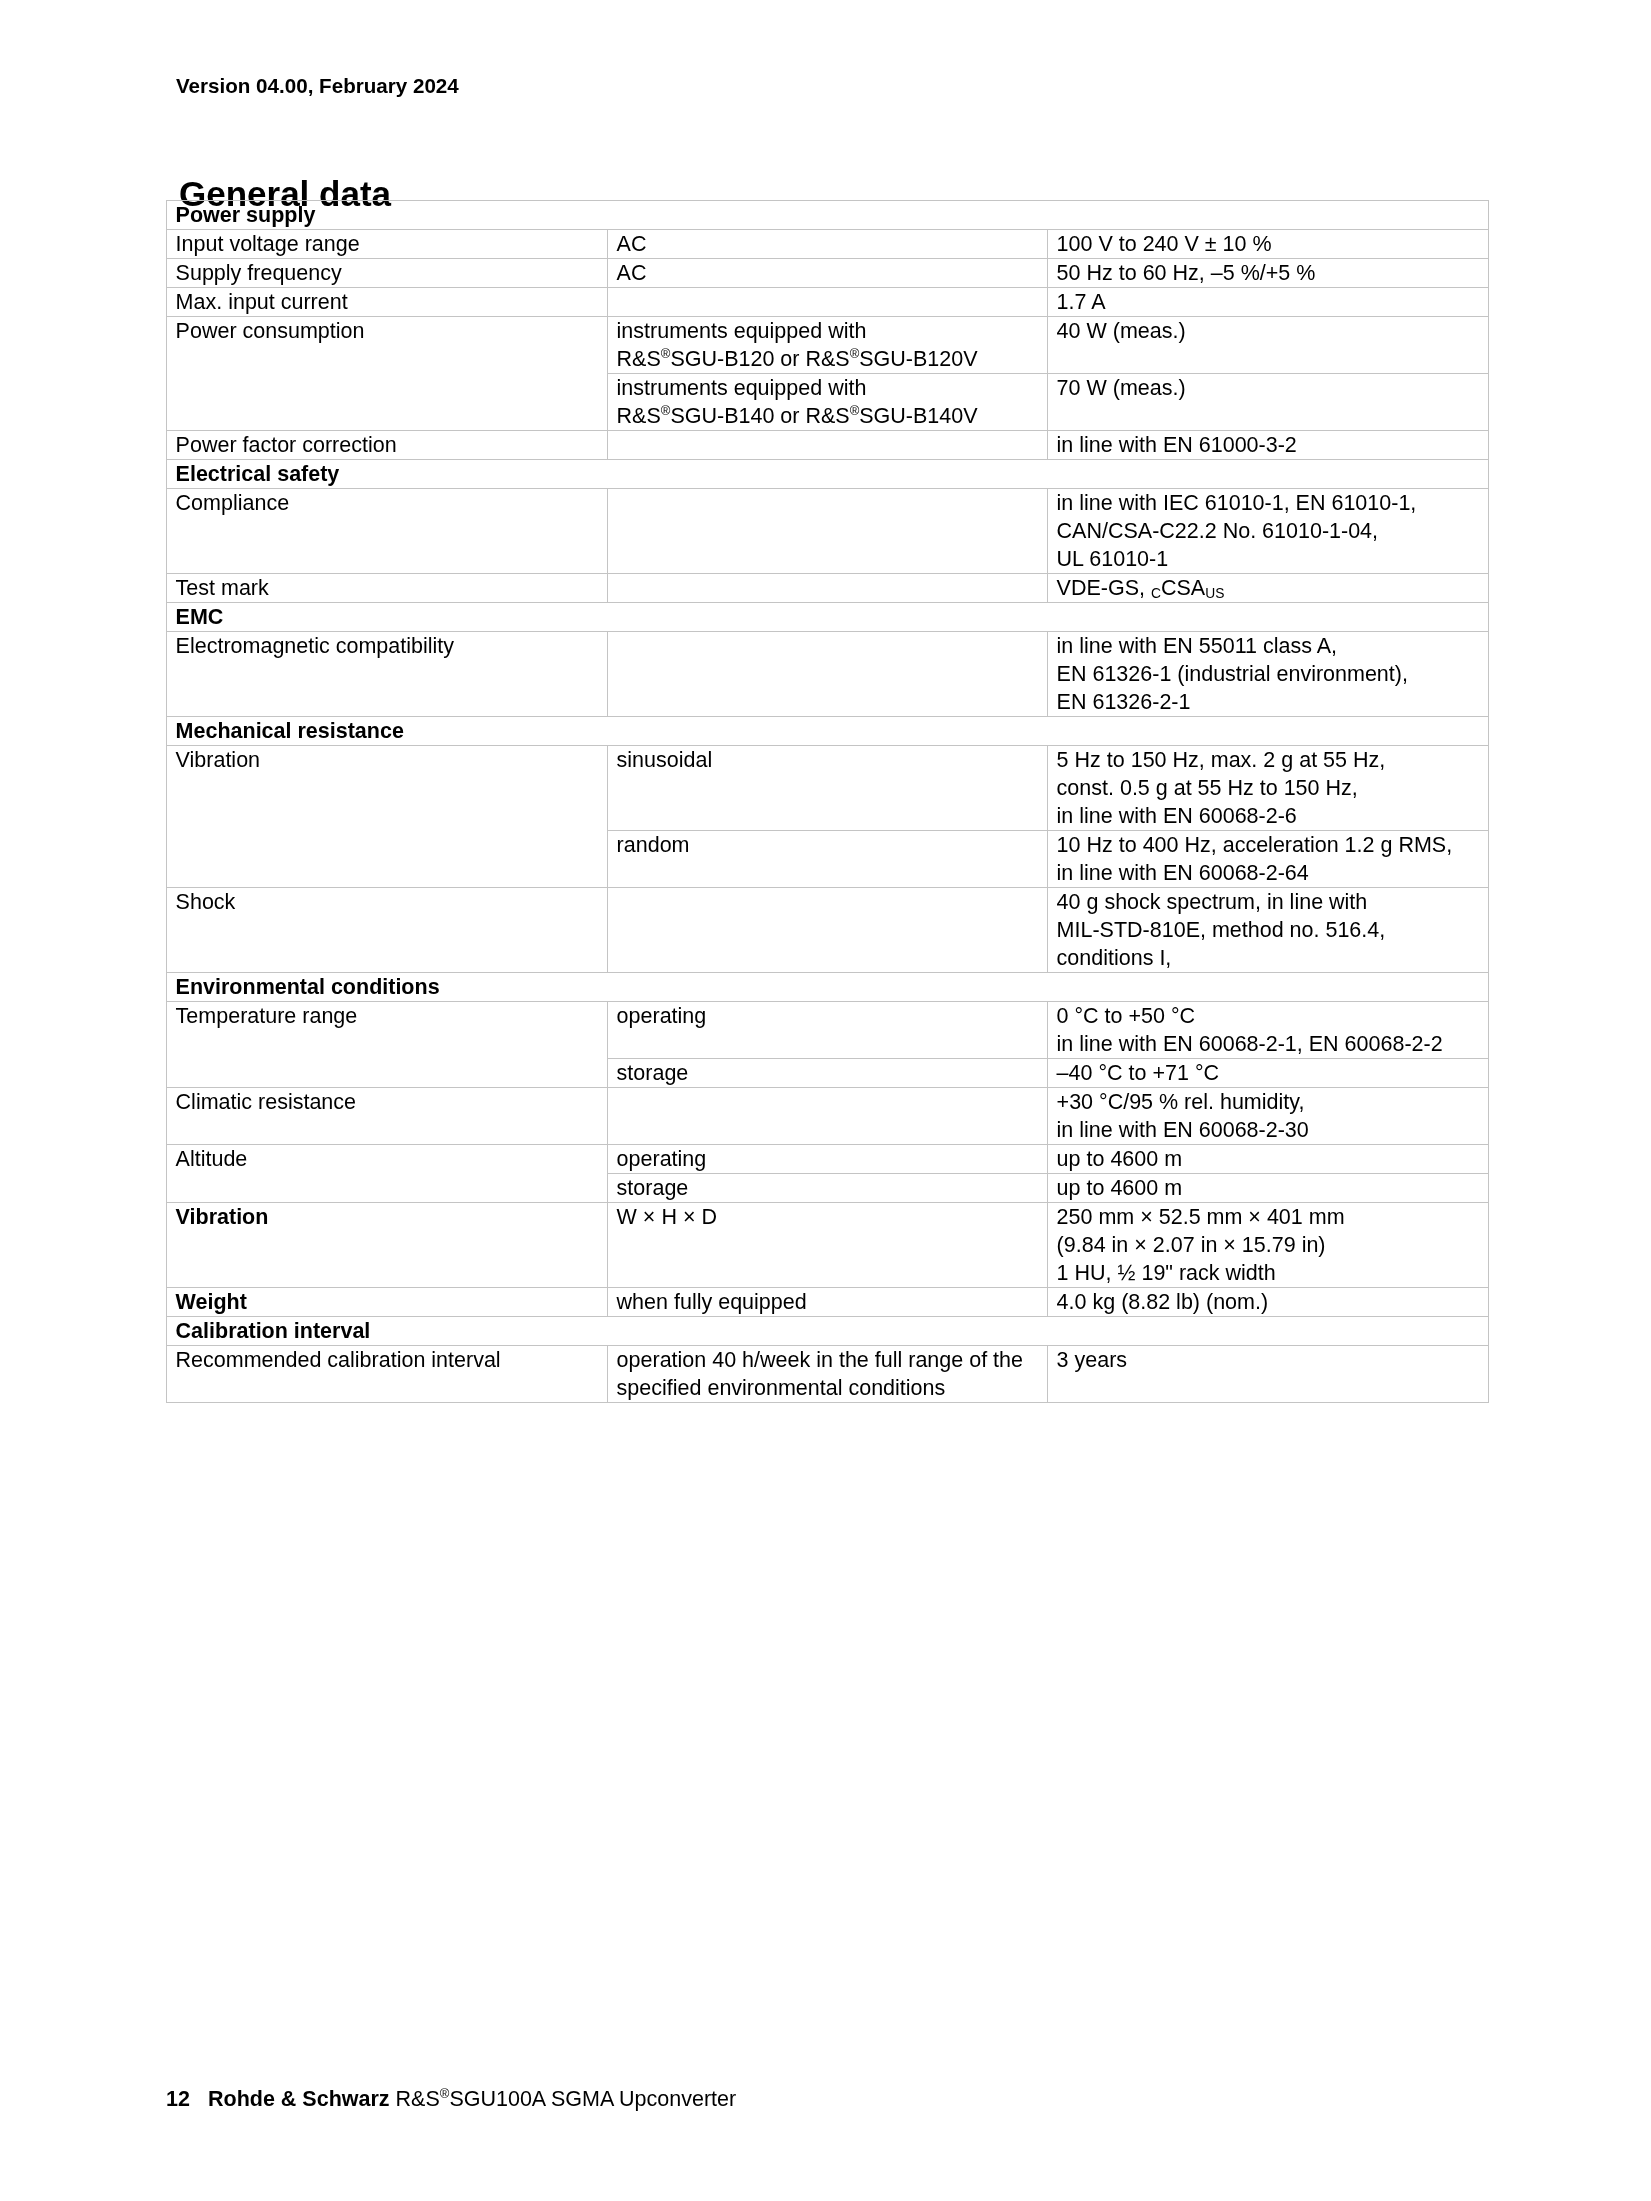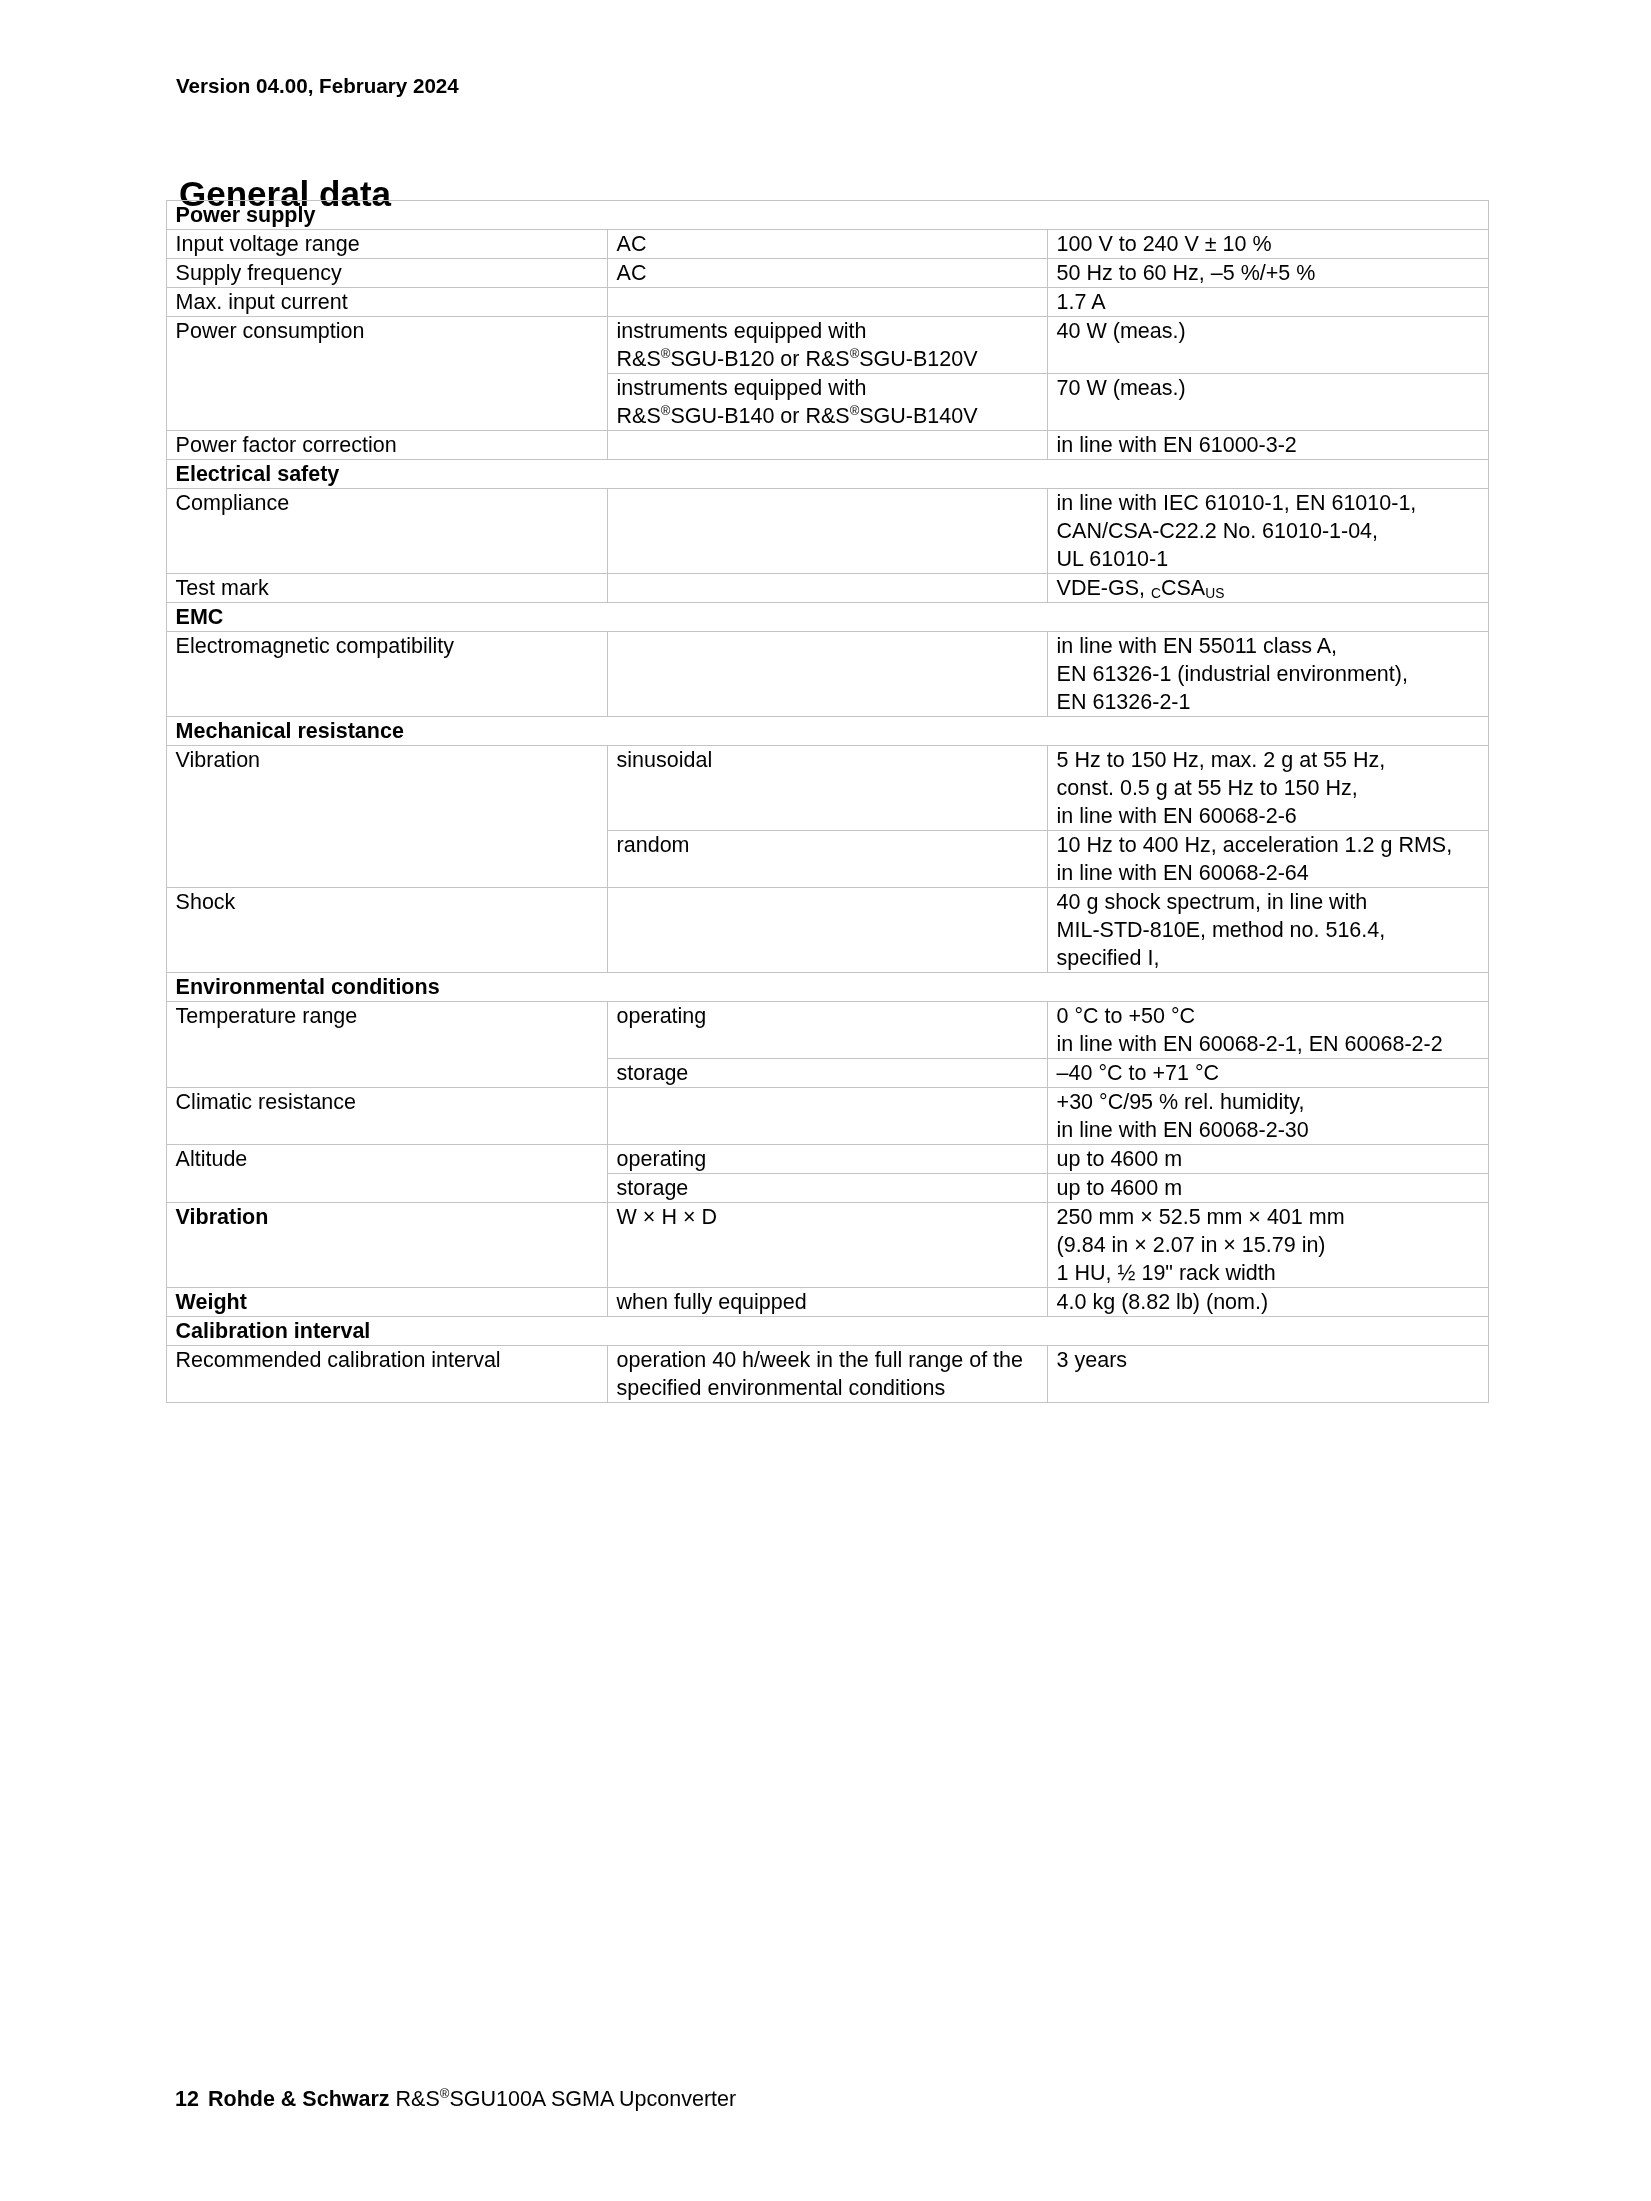--- a/index.html
+++ b/index.html
@@ -28,21 +28,21 @@
       height: 27px; white-space: nowrap;
     }
     table.spec tr.section td { font-weight: bold; }
     td.bold { font-weight: bold; }
     sup.reg { font-size: 13px; vertical-align: 7.7px; line-height: 0; }
     sub.mini { font-size: 13.8px; vertical-align: -3.4px; line-height: 0; }
     .footer {
       position: absolute; left: 166px; top: 2086px;
       font-size: 21.5px; line-height: 26px; white-space: nowrap;
     }
-    .footer .page { display: inline-block; width: 42px; font-weight: bold; text-align: center; }
+    .footer .page { display: inline-block; width: 42px; font-weight: bold; }
     .footer .brand { font-weight: bold; }
     .line { display: block; }
   </style>
 </head>
 <body>
 
 <div class="version">Version 04.00, February 2024</div>
 <h1 class="title">General data</h1>
 
 <table class="spec">
@@ -140,21 +140,21 @@
         <span class="line">10 Hz to 400 Hz, acceleration 1.2 g RMS,</span>
         <span class="line">in line with EN 60068-2-64</span>
       </td>
     </tr>
     <tr>
       <td>Shock</td>
       <td></td>
       <td>
         <span class="line">40 g shock spectrum, in line with</span>
         <span class="line">MIL-STD-810E, method no. 516.4,</span>
-        <span class="line">specified I,</span>
+        <span class="line">conditions I,</span>
       </td>
     </tr>
 
     <tr class="section">
       <td colspan="3">Environmental conditions</td>
     </tr>
     <tr>
       <td rowspan="2">Temperature range</td>
       <td>operating</td>
       <td>

